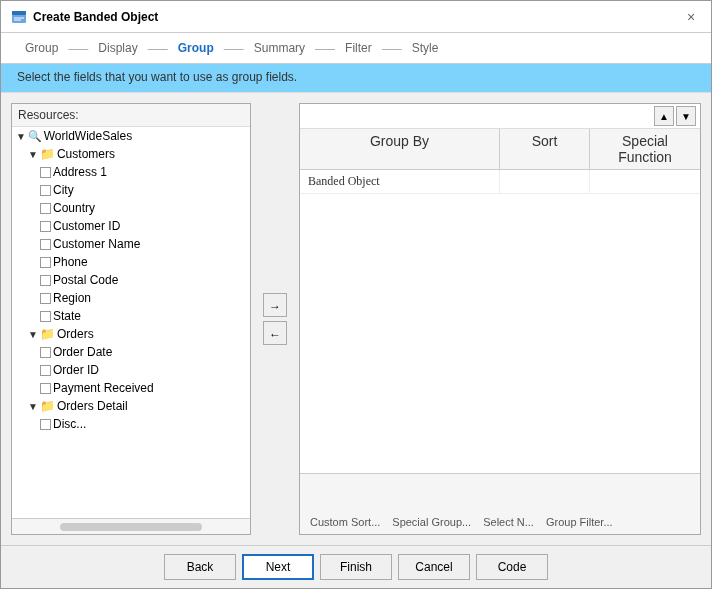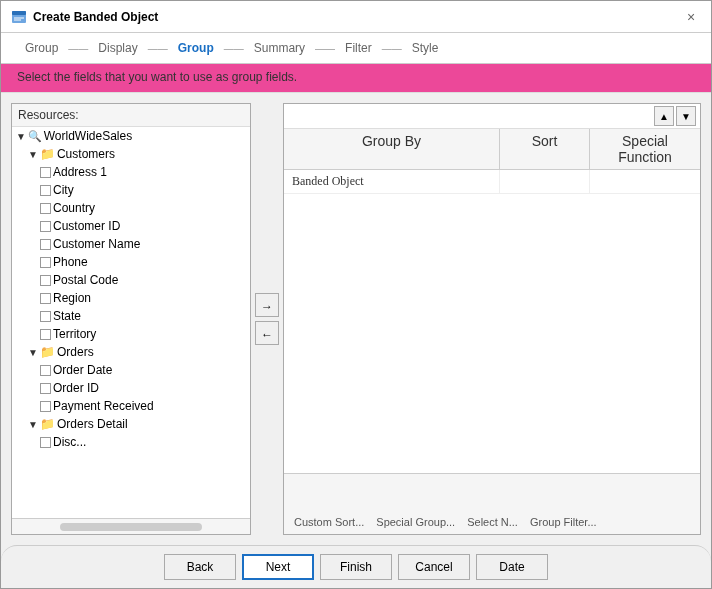--- a/index.html
+++ b/index.html
@@ -70,30 +70,31 @@
     .wizard-tab.active {
       color: #1a6fc4;
       font-weight: 600;
     }
     .wizard-tab-sep {
       color: #999;
       font-size: 10px;
       padding: 0 2px;
     }
     .subtitle {
-      background: #ec4899;
+      background: #7dd3fc;
       padding: 6px 16px 8px;
       font-size: 12px;
       color: #333;
       border-bottom: 1px solid #ddd;
     }
     .main-content {
       display: flex;
       flex: 1;
       padding: 10px;
+      gap: 8px;
       overflow: hidden;
     }
     .left-panel {
       width: 240px;
       display: flex;
       flex-direction: column;
       border: 1px solid #aaa;
       background: #fff;
       overflow: hidden;
     }
@@ -233,21 +234,20 @@
       padding: 2px 4px;
       margin-top: 36px;
     }
     .footer {
       padding: 8px 12px;
       border-top: 1px solid #ccc;
       background: #f0f0f0;
       display: flex;
       justify-content: center;
       gap: 6px;
-      border-radius: 16px;
     }
     .footer-btn {
       min-width: 72px;
       height: 26px;
       background: #f0f0f0;
       border: 1px solid #aaa;
       font-size: 12px;
       cursor: pointer;
       padding: 0 12px;
     }
@@ -347,24 +347,20 @@
           <span>Postal Code</span>
         </div>
         <div class="tree-item indent-3">
           <span class="checkbox"></span>
           <span>Region</span>
         </div>
         <div class="tree-item indent-3">
           <span class="checkbox"></span>
           <span>State</span>
         </div>
-        <div class="tree-item indent-3">
-          <span class="checkbox"></span>
-          <span>Territory</span>
-        </div>
 
         <div class="tree-item indent-2">
           <span class="tree-toggle">▼</span>
           <span style="color:#e8c84a;">📁</span>
           <span>Orders</span>
         </div>
         <div class="tree-item indent-3">
           <span class="checkbox"></span>
           <span>Order Date</span>
         </div>
@@ -426,15 +422,15 @@
       </div>
     </div>
 
   </div>
 
   <div class="footer">
     <button class="footer-btn">Back</button>
     <button class="footer-btn primary">Next</button>
     <button class="footer-btn">Finish</button>
     <button class="footer-btn">Cancel</button>
-    <button class="footer-btn">Date</button>
+    <button class="footer-btn">Code</button>
   </div>
 </div>
 
 </body></html>

